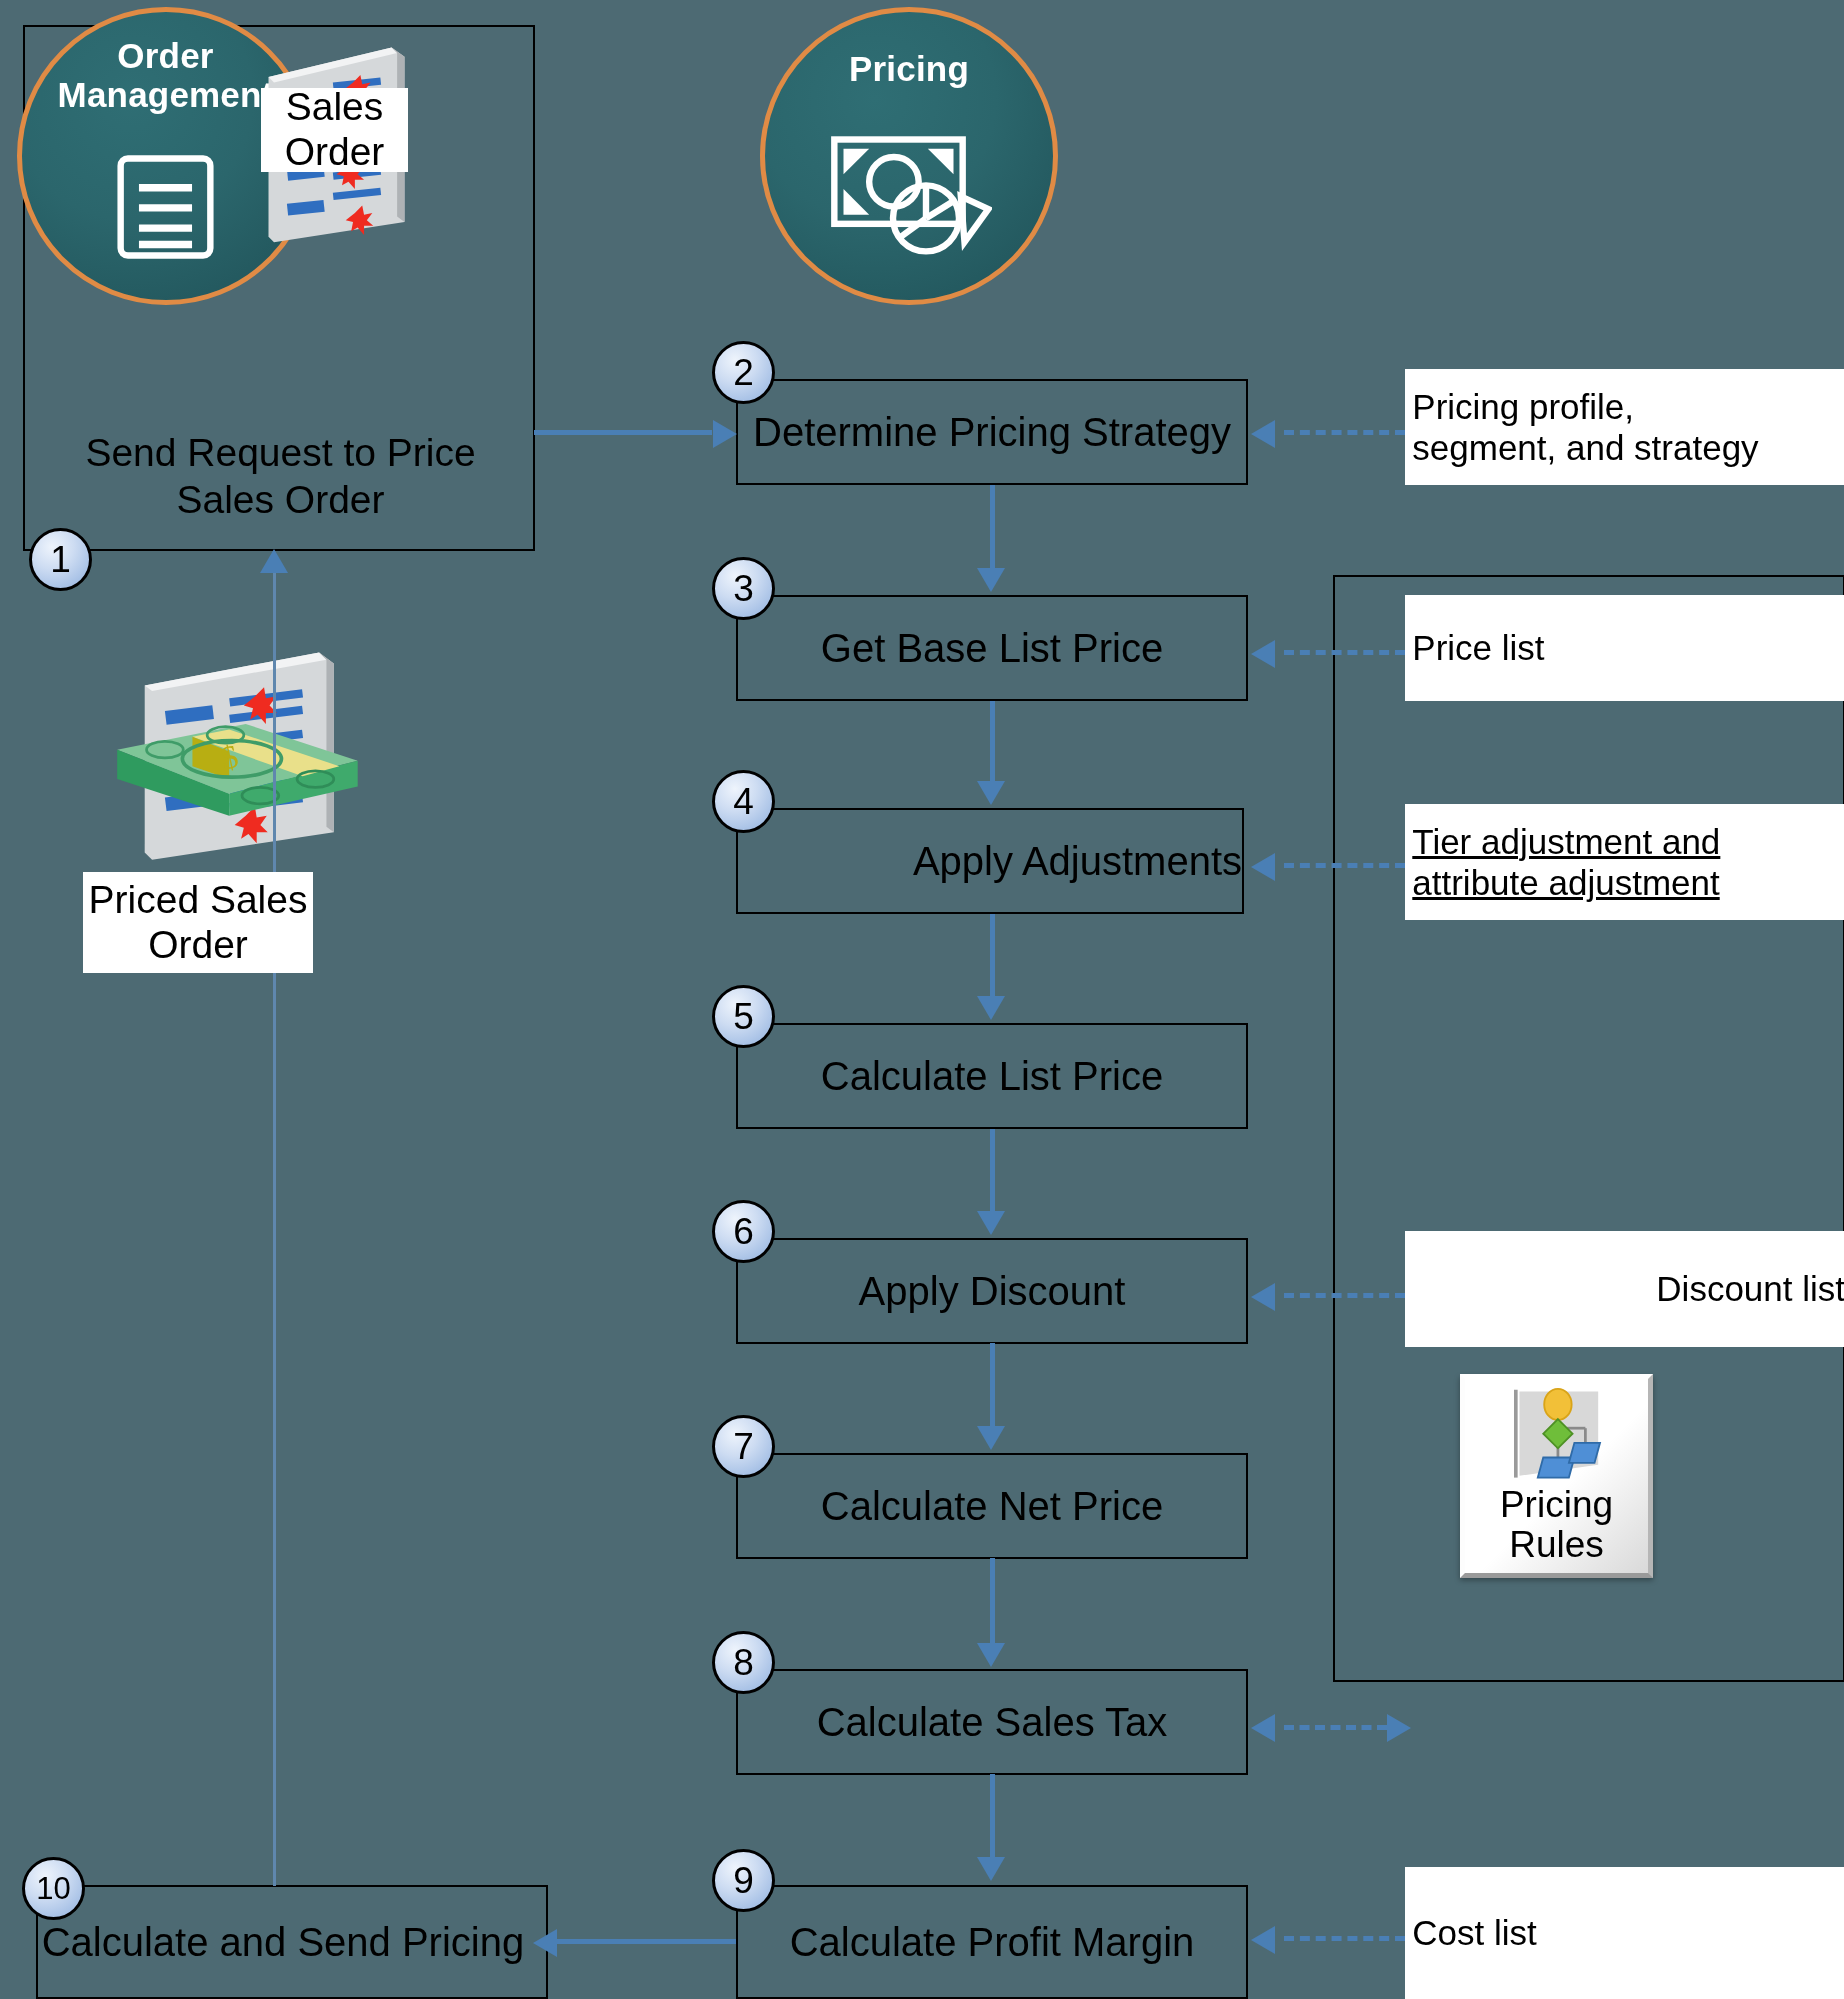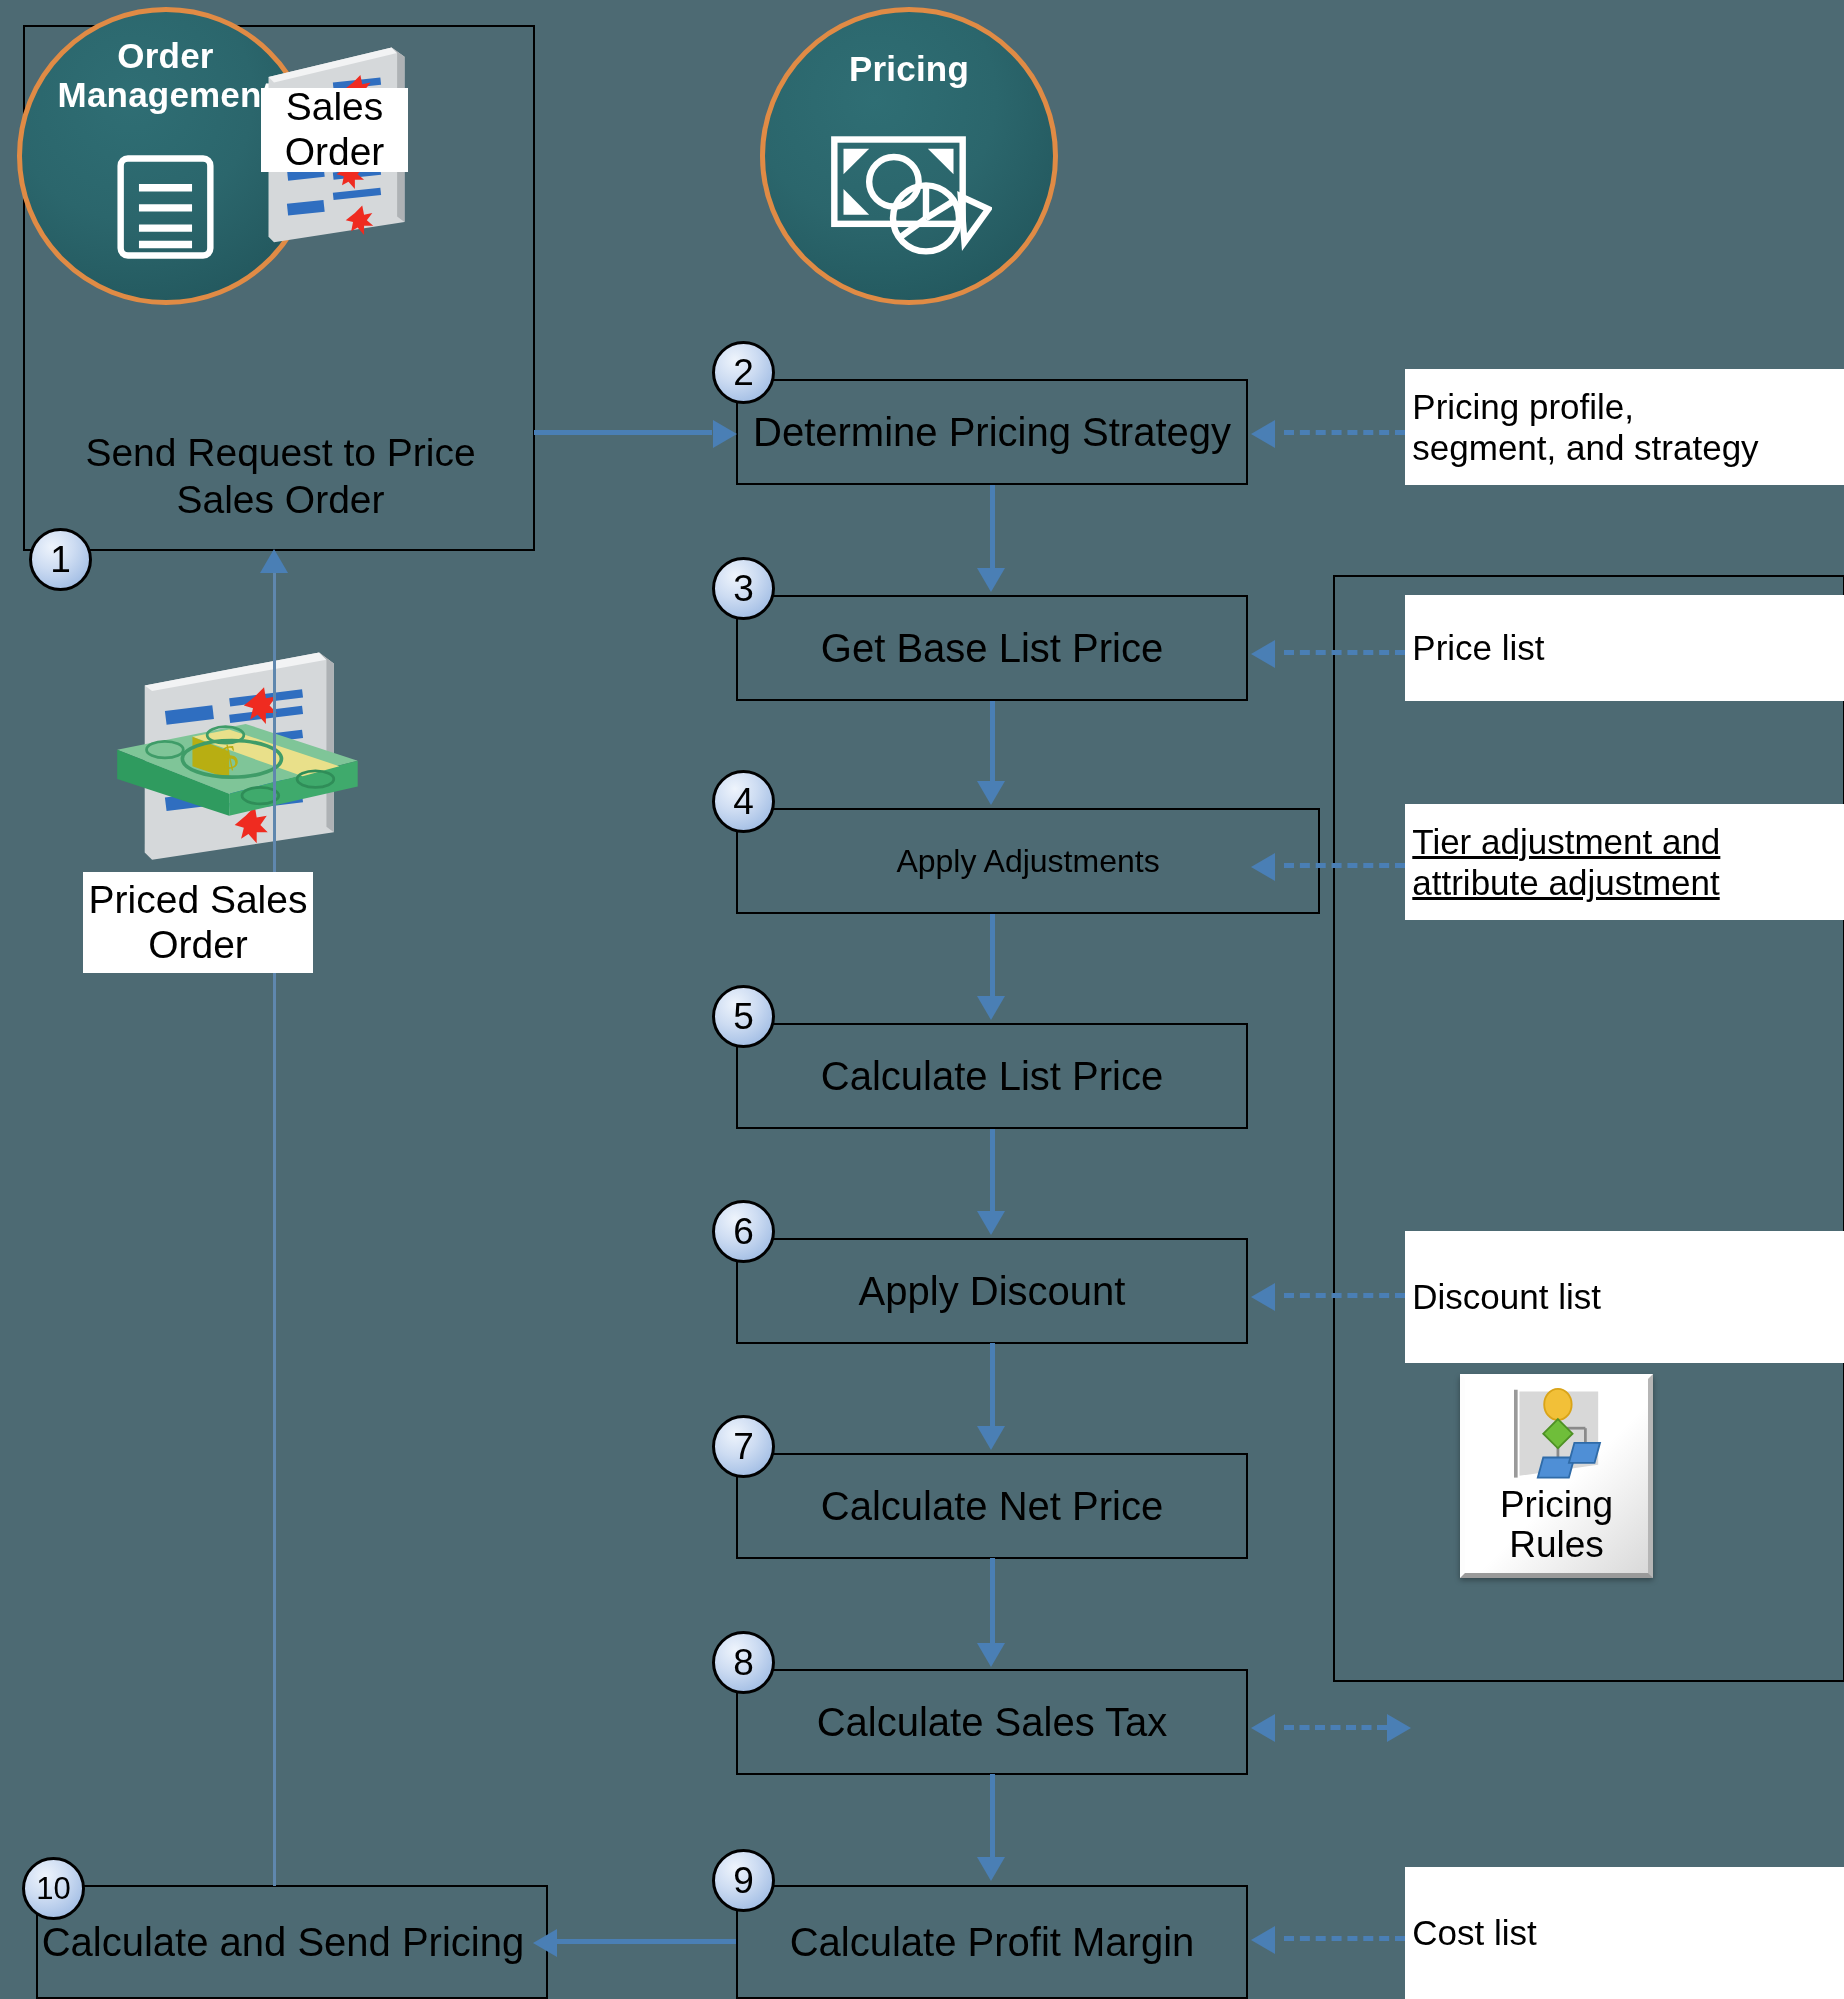--- a/index.html
+++ b/index.html
@@ -232,21 +232,21 @@
     <span>2</span>
   </div>
 
   <div class="abs proc" style="left:736px;top:595px;width:512px;height:106px;font-size:40px;">
     <span>Get Base List Price</span>
   </div>
   <div class="num" style="left:712px;top:557px;width:57px;height:57px;">
     <span>3</span>
   </div>
 
-  <div class="abs proc" style="left:736px;top:808px;width:584px;height:106px;font-size:32px;">
+  <div class="abs proc" style="left:736px;top:808px;width:508px;height:106px;font-size:40px;justify-content:flex-end;">
     <span>Apply Adjustments</span>
   </div>
   <div class="num" style="left:712px;top:770px;width:57px;height:57px;">
     <span>4</span>
   </div>
 
   <div class="abs proc" style="left:736px;top:1023px;width:512px;height:106px;font-size:40px;">
     <span>Calculate List Price</span>
   </div>
   <div class="num" style="left:712px;top:985px;width:57px;height:57px;">
@@ -292,21 +292,21 @@
   <div class="abs note" style="left:1405px;top:595px;width:440px;height:106px;">
     <span>Price list</span>
   </div>
 
   <div class="abs note" style="left:1405px;top:804px;width:440px;height:116px;text-decoration:underline;">
     <div>
       <span>Tier adjustment and</span><br><span>attribute adjustment</span>
     </div>
   </div>
 
-  <div class="abs note" style="left:1405px;top:1231px;width:440px;height:132px;">
+  <div class="abs note" style="left:1405px;top:1231px;width:440px;height:116px;justify-content:flex-end;">
     <span>Discount list</span>
   </div>
 
 
   <div class="abs note" style="left:1405px;top:1867px;width:440px;height:132px;">
     <span>Cost list</span>
   </div>
 
   <div class="abs pricing-rules-tile" style="left:1460px;top:1374px;width:193px;height:204px;padding-top:7.3px;">
     <svg width="108" height="99" viewBox="0 0 118 108">

